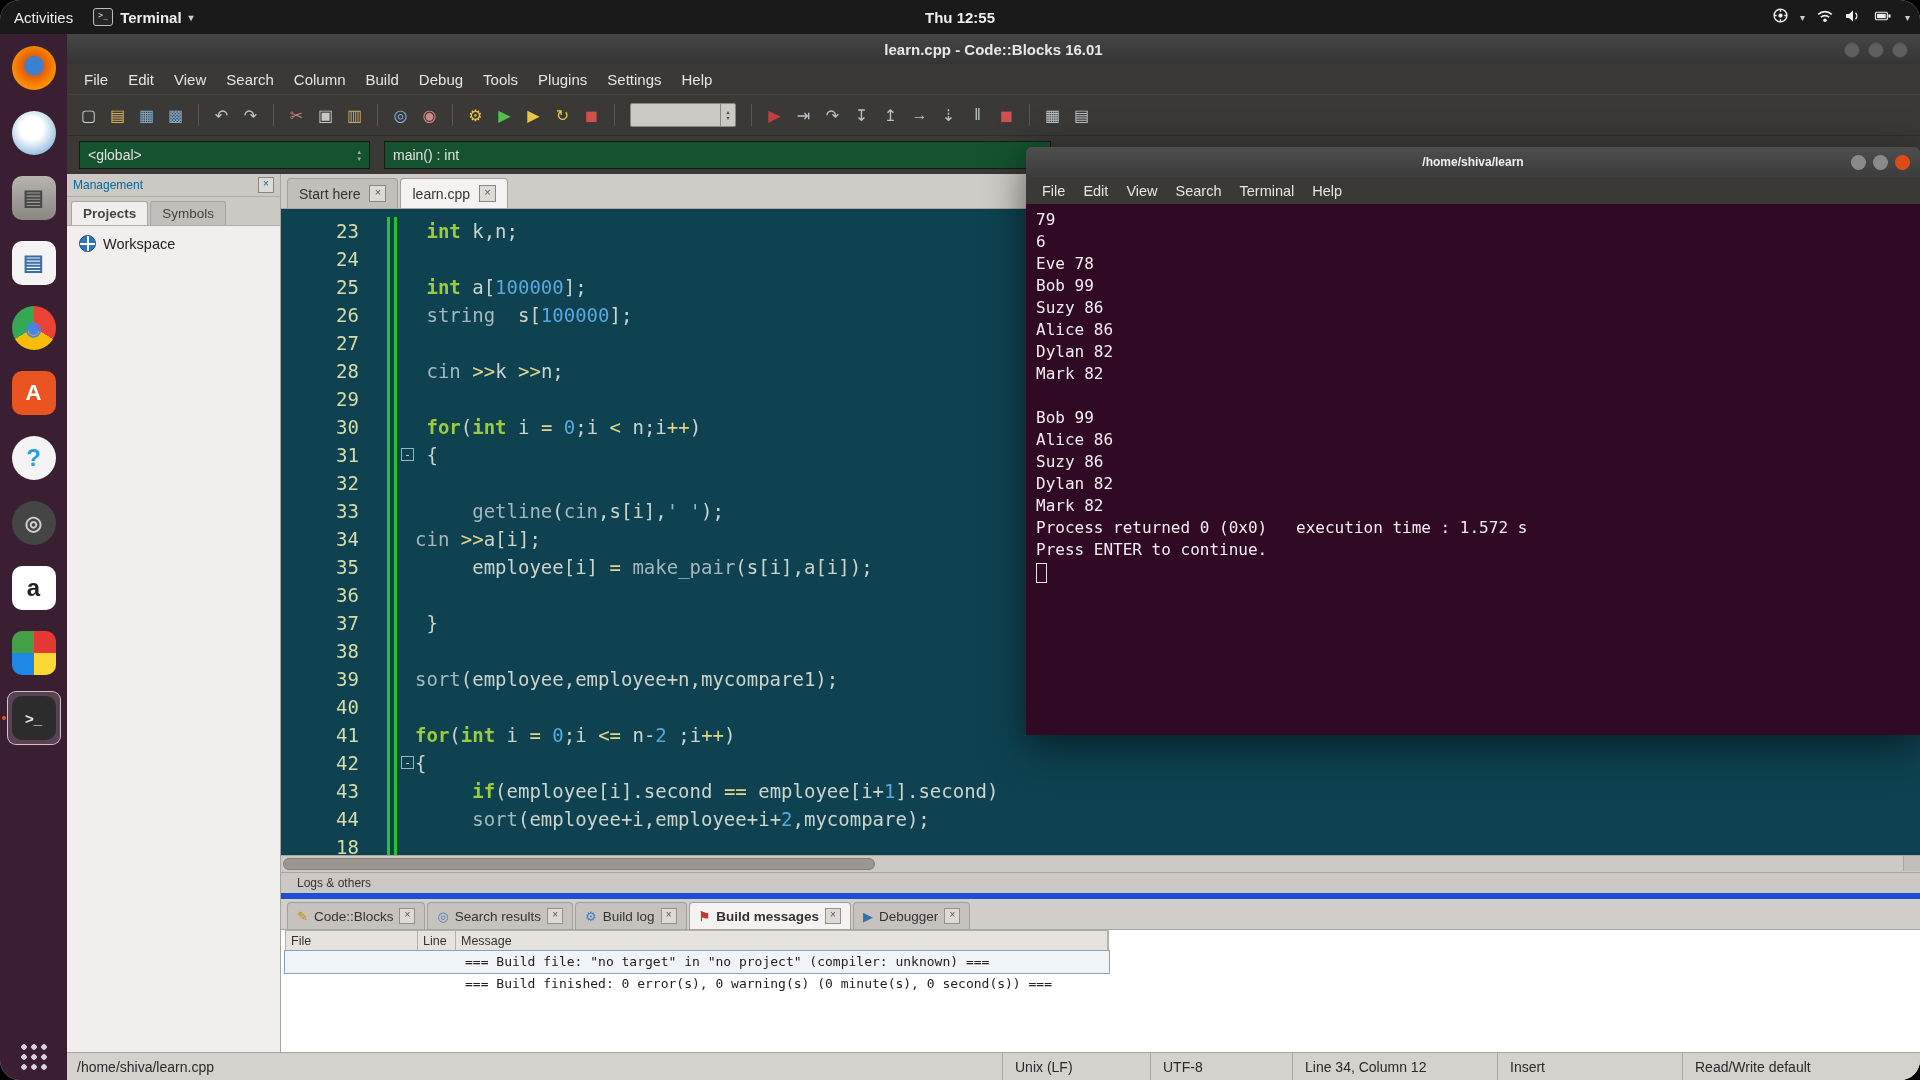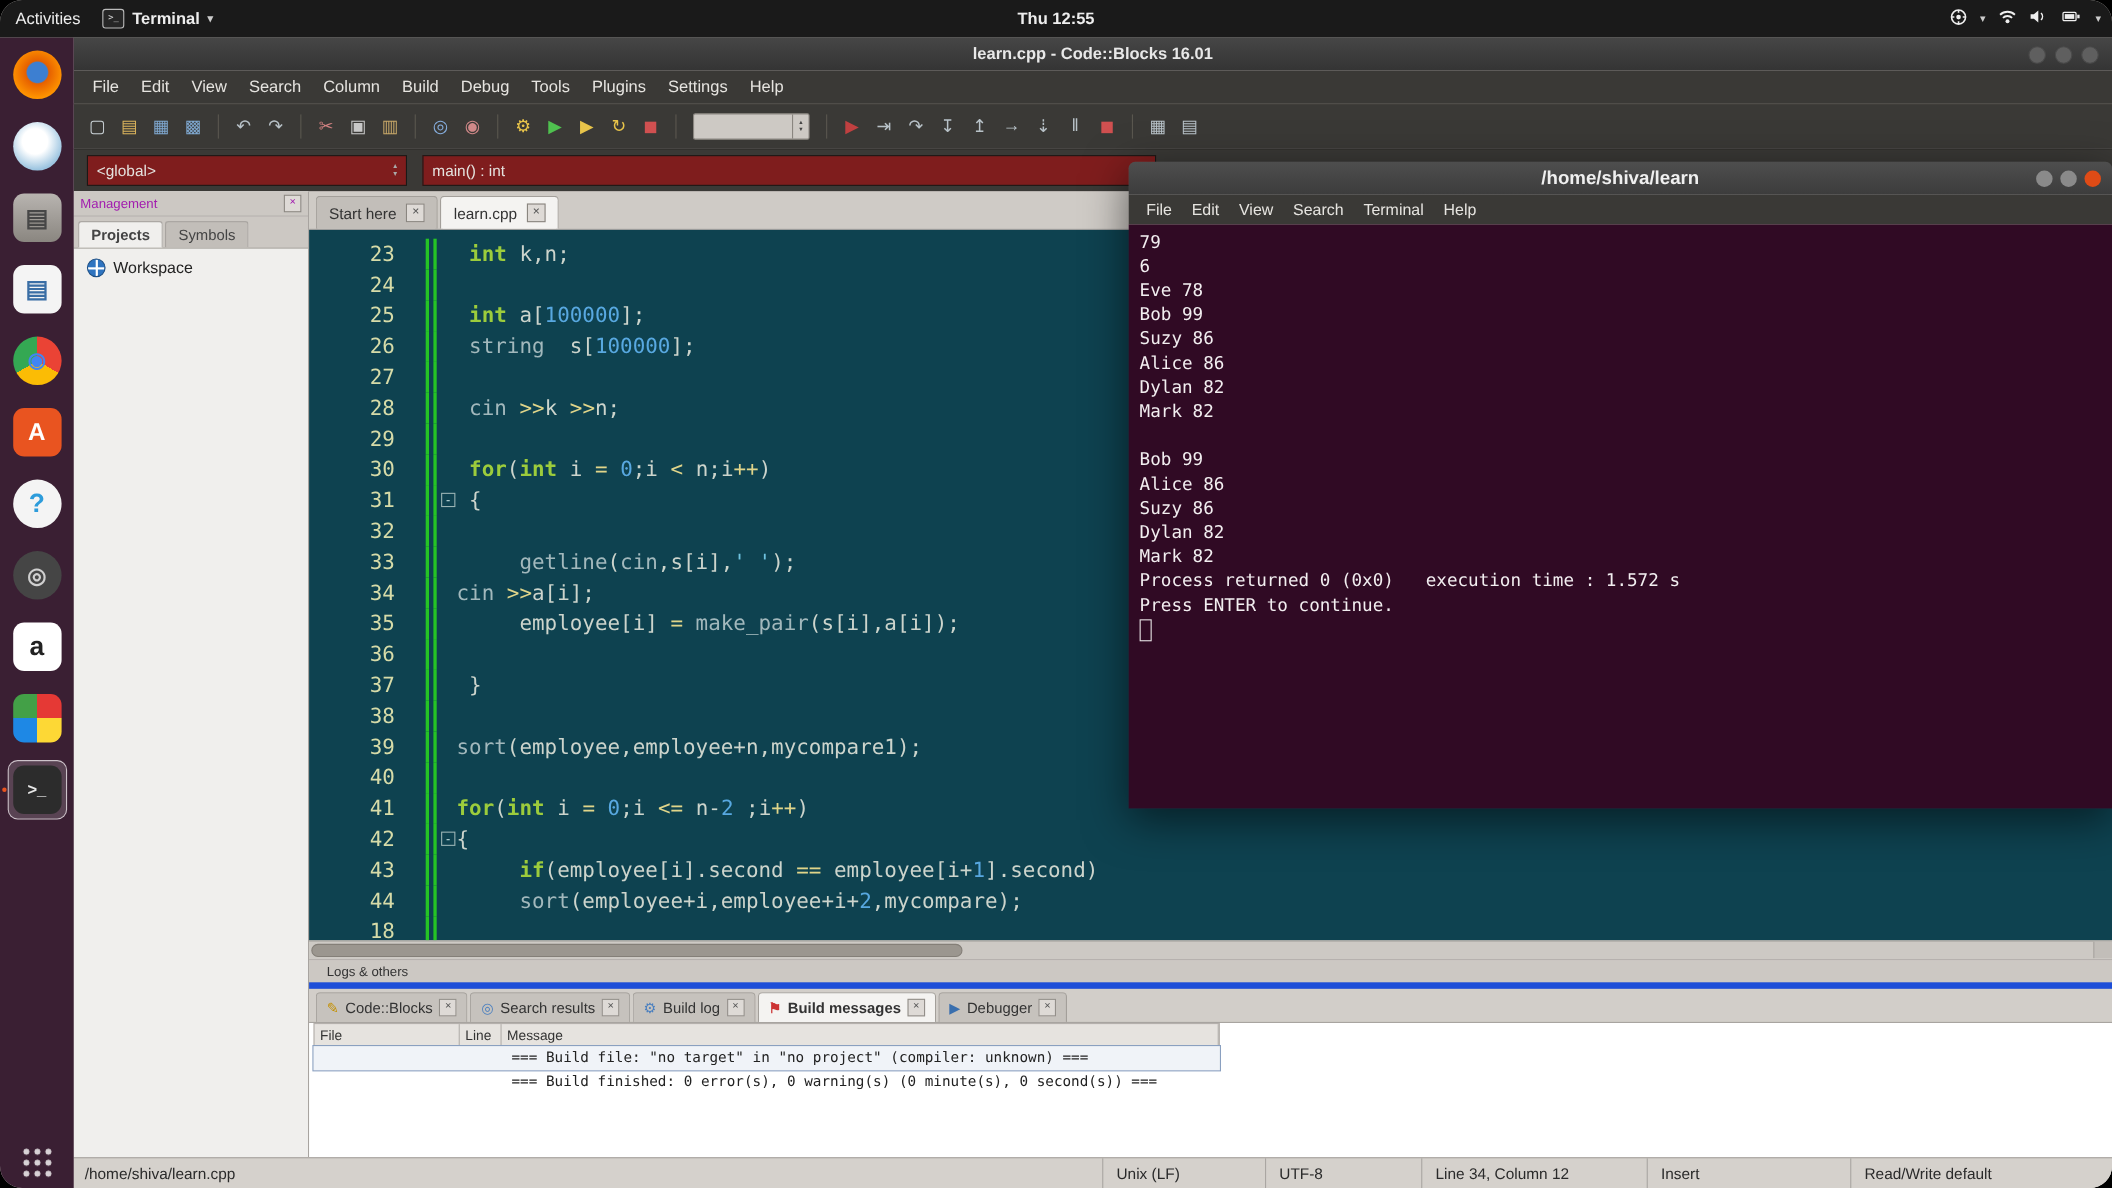--- a/index.html
+++ b/index.html
@@ -29,29 +29,29 @@
   .wb{width:14px;height:14px;border-radius:50%;background:#5f5f5f;border:1px solid #4a4a4a;}
   #cb-menubar{height:30px;background:#3a3936;display:flex;align-items:center;gap:2px;padding-left:8px;color:#e6e4e0;font-size:15px;flex:none;}
   .mi{padding:3px 9px;border-radius:3px;}
   #cb-toolbar{height:40px;background:#3a3936;border-top:1px solid #46443f;display:flex;align-items:center;padding-left:8px;gap:2px;flex:none;}
   .tbtn{width:27px;height:27px;display:flex;align-items:center;justify-content:center;border-radius:3px;}
   .tglyph{font-size:16px;}
   .tsep{width:1px;height:22px;background:#5a574f;margin:0 7px;}
   .tcombo{width:104px;height:22px;background:#cdc9c4;border:1px solid #8a8680;border-radius:2px;position:relative;margin:0 6px;}
   .tcombo .spin{position:absolute;right:0;top:0;bottom:0;width:14px;border-left:1px solid #8a8680;display:flex;flex-direction:column;align-items:center;justify-content:center;font-size:6px;color:#444;line-height:6px;}
   #cb-comborow{height:38px;background:#3a3936;display:flex;align-items:center;gap:14px;padding-left:12px;border-top:1px solid #2e2d2a;flex:none;}
-  .combo{height:26px;background:#7f1d1d;border:1px solid #191917;color:#e4e2de;display:flex;align-items:center;padding:0 8px;font-size:14px;}
+  .combo{height:26px;background:#14532d;border:1px solid #191917;color:#e4e2de;display:flex;align-items:center;padding:0 8px;font-size:14px;}
   .combo .spin{margin-left:auto;display:flex;flex-direction:column;font-size:7px;color:#aaa;line-height:7px;padding-left:8px;}
   .combo .spin i{font-style:normal;display:block;}
   .combo.scope{width:273px;}
   .combo.func{width:649px;}
   #cb-main{flex:1;display:flex;min-height:0;}
   
   #management{width:213px;background:#f0efed;border-right:1px solid #a8a4a0;display:flex;flex-direction:column;flex:none;}
-  .mg-head{height:22px;background:#ccc8c3;display:flex;align-items:center;font-size:12px;color:#a21caf;padding:0 6px;border-bottom:1px solid #b0aca8;}
+  .mg-head{height:22px;background:#ccc8c3;display:flex;align-items:center;font-size:12px;color:#0369a1;padding:0 6px;border-bottom:1px solid #b0aca8;}
   .mg-close{margin-left:auto;width:14px;height:14px;border:1px solid #8a8680;font:10px/12px "Liberation Sans",sans-serif;text-align:center;background:#dedad6;}
   .mg-tabs{height:28px;background:#ccc8c3;display:flex;align-items:flex-end;padding-left:4px;gap:2px;border-bottom:1px solid #b0aca8;}
   .mtab{padding:4px 11px;font-size:13.5px;color:#444;background:#c2beb9;border:1px solid #a8a4a0;border-bottom:none;border-radius:3px 3px 0 0;}
   .mtab.active{background:#f0efed;font-weight:bold;}
   .mg-body{flex:1;padding:9px 12px;}
   .ws-item{display:flex;align-items:center;gap:7px;font-size:14.5px;color:#222;}
   .ico-globe{width:15px;height:15px;border-radius:50%;flex:none;border:1px solid #1c4e84;background:linear-gradient(#fff,#fff) center/100% 2px no-repeat,linear-gradient(#fff,#fff) center/2px 100% no-repeat,#2f74c0;}
   
   #rightcol{flex:1;display:flex;flex-direction:column;min-width:0;}
   #editor-tabs{height:34px;background:#cfcbc6;display:flex;align-items:flex-end;padding-left:6px;gap:2px;border-bottom:1px solid #a8a4a0;flex:none;}
@@ -97,21 +97,21 @@
   #statusbar{height:27px;background:#d5d1cc;border-top:1px solid #a8a4a0;position:relative;font-size:14px;color:#2a2a2a;display:flex;align-items:center;flex:none;}
   .spath{padding-left:10px;}
   .sseg{position:absolute;top:0;height:27px;display:flex;align-items:center;padding-left:12px;border-left:1px solid #aaa6a2;}
   [data-name="status-eol"]{left:935px;}
   [data-name="status-encoding"]{left:1083px;}
   [data-name="status-caret-position"]{left:1225px;}
   [data-name="status-overwrite-mode"]{left:1430px;}
   [data-name="status-readwrite-mode"]{left:1615px;}
   
   #termwin{position:absolute;left:1026px;top:147px;width:894px;height:588px;z-index:60;box-shadow:0 10px 40px rgba(0,0,0,.55);display:flex;flex-direction:column;border-radius:6px 6px 0 0;}
-  .tw-title{height:30px;background:linear-gradient(#4e4e4e,#3c3c3c);color:#efefef;display:flex;align-items:center;justify-content:center;font-size:17px;font-weight:bold;position:relative;border-radius:6px 6px 0 0;flex:none;}
+  .tw-title{height:30px;background:linear-gradient(#4e4e4e,#3c3c3c);color:#efefef;display:flex;align-items:center;justify-content:center;font-size:12px;font-weight:bold;position:relative;border-radius:6px 6px 0 0;flex:none;}
   .twbtns{position:absolute;right:10px;display:flex;gap:7px;}
   .twb{width:15px;height:15px;border-radius:50%;background:#8a8a8a;}
   .twb.close{background:#df4b16;}
   .tw-menubar{height:27px;background:#3a3936;display:flex;align-items:center;gap:2px;padding-left:8px;color:#e6e4e0;font-size:14.5px;flex:none;}
   .tmi{padding:3px 8px;}
   .tw-body{flex:1;background:#300a24;color:#f2eef0;font:16px/22px "DejaVu Sans Mono",monospace;padding:5px 10px;white-space:pre;overflow:hidden;}
   .tline{height:22px;}
   .tcursor{width:9px;height:18px;border:1px solid #e8e4e6;margin-top:2px;}
 </style>
 </head>

